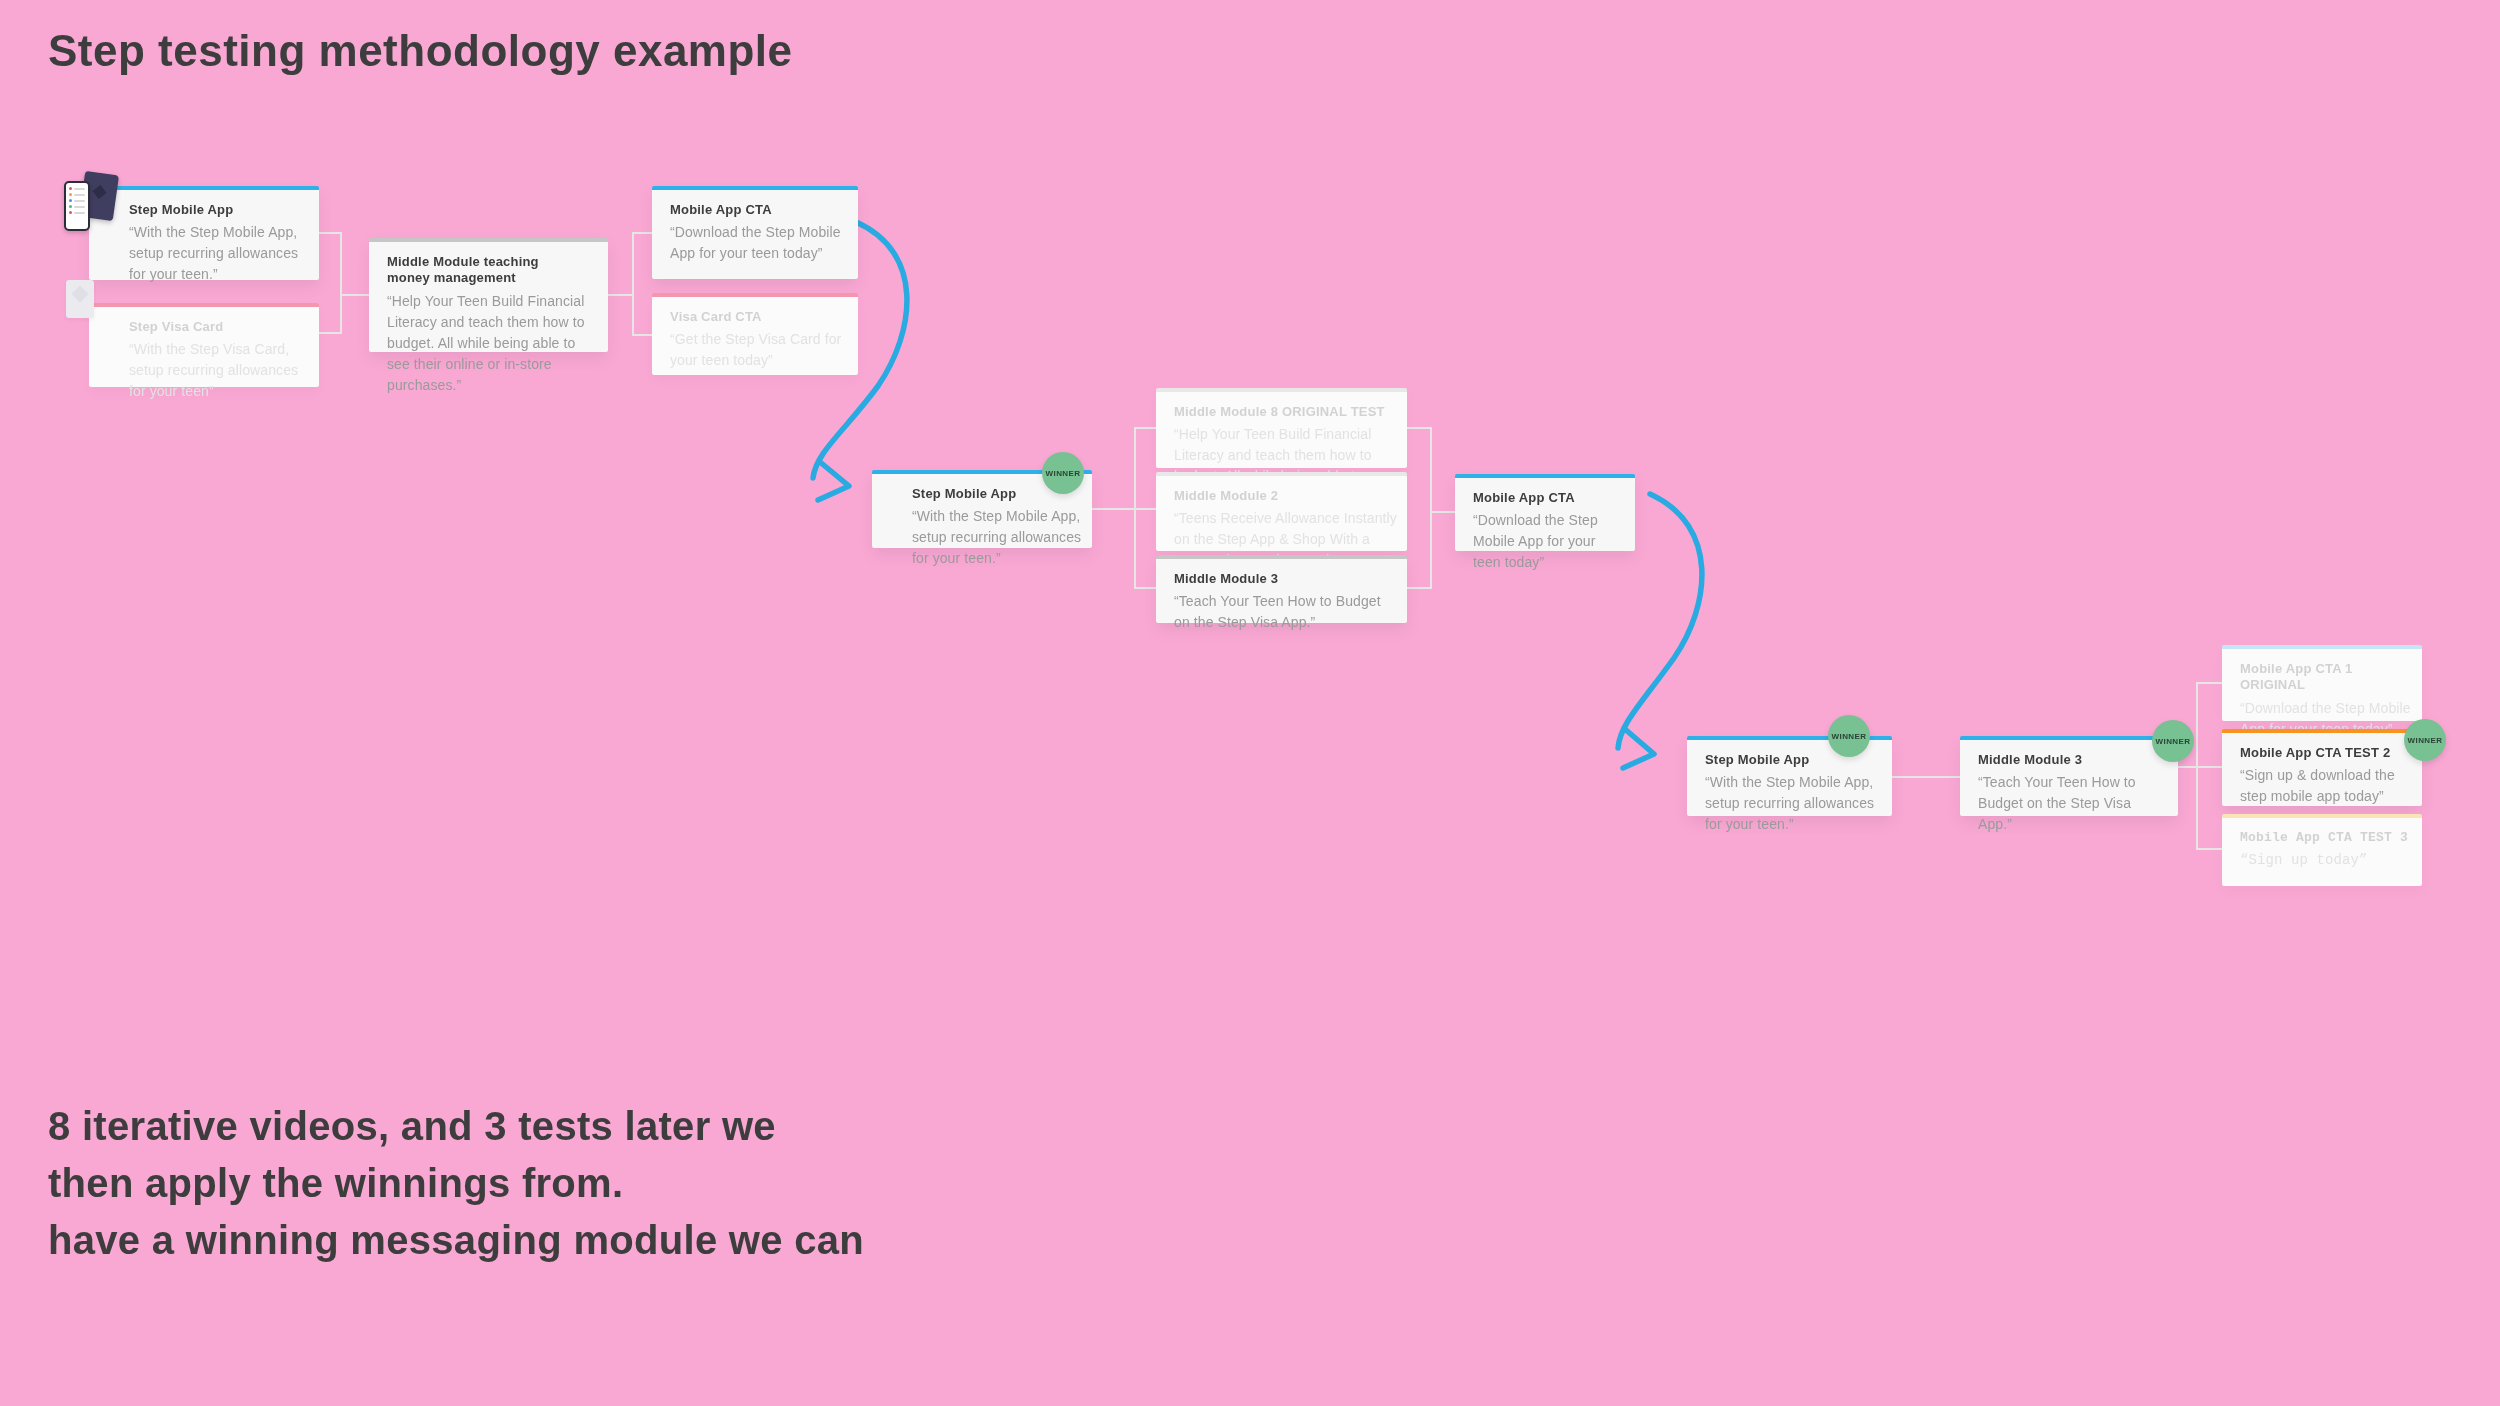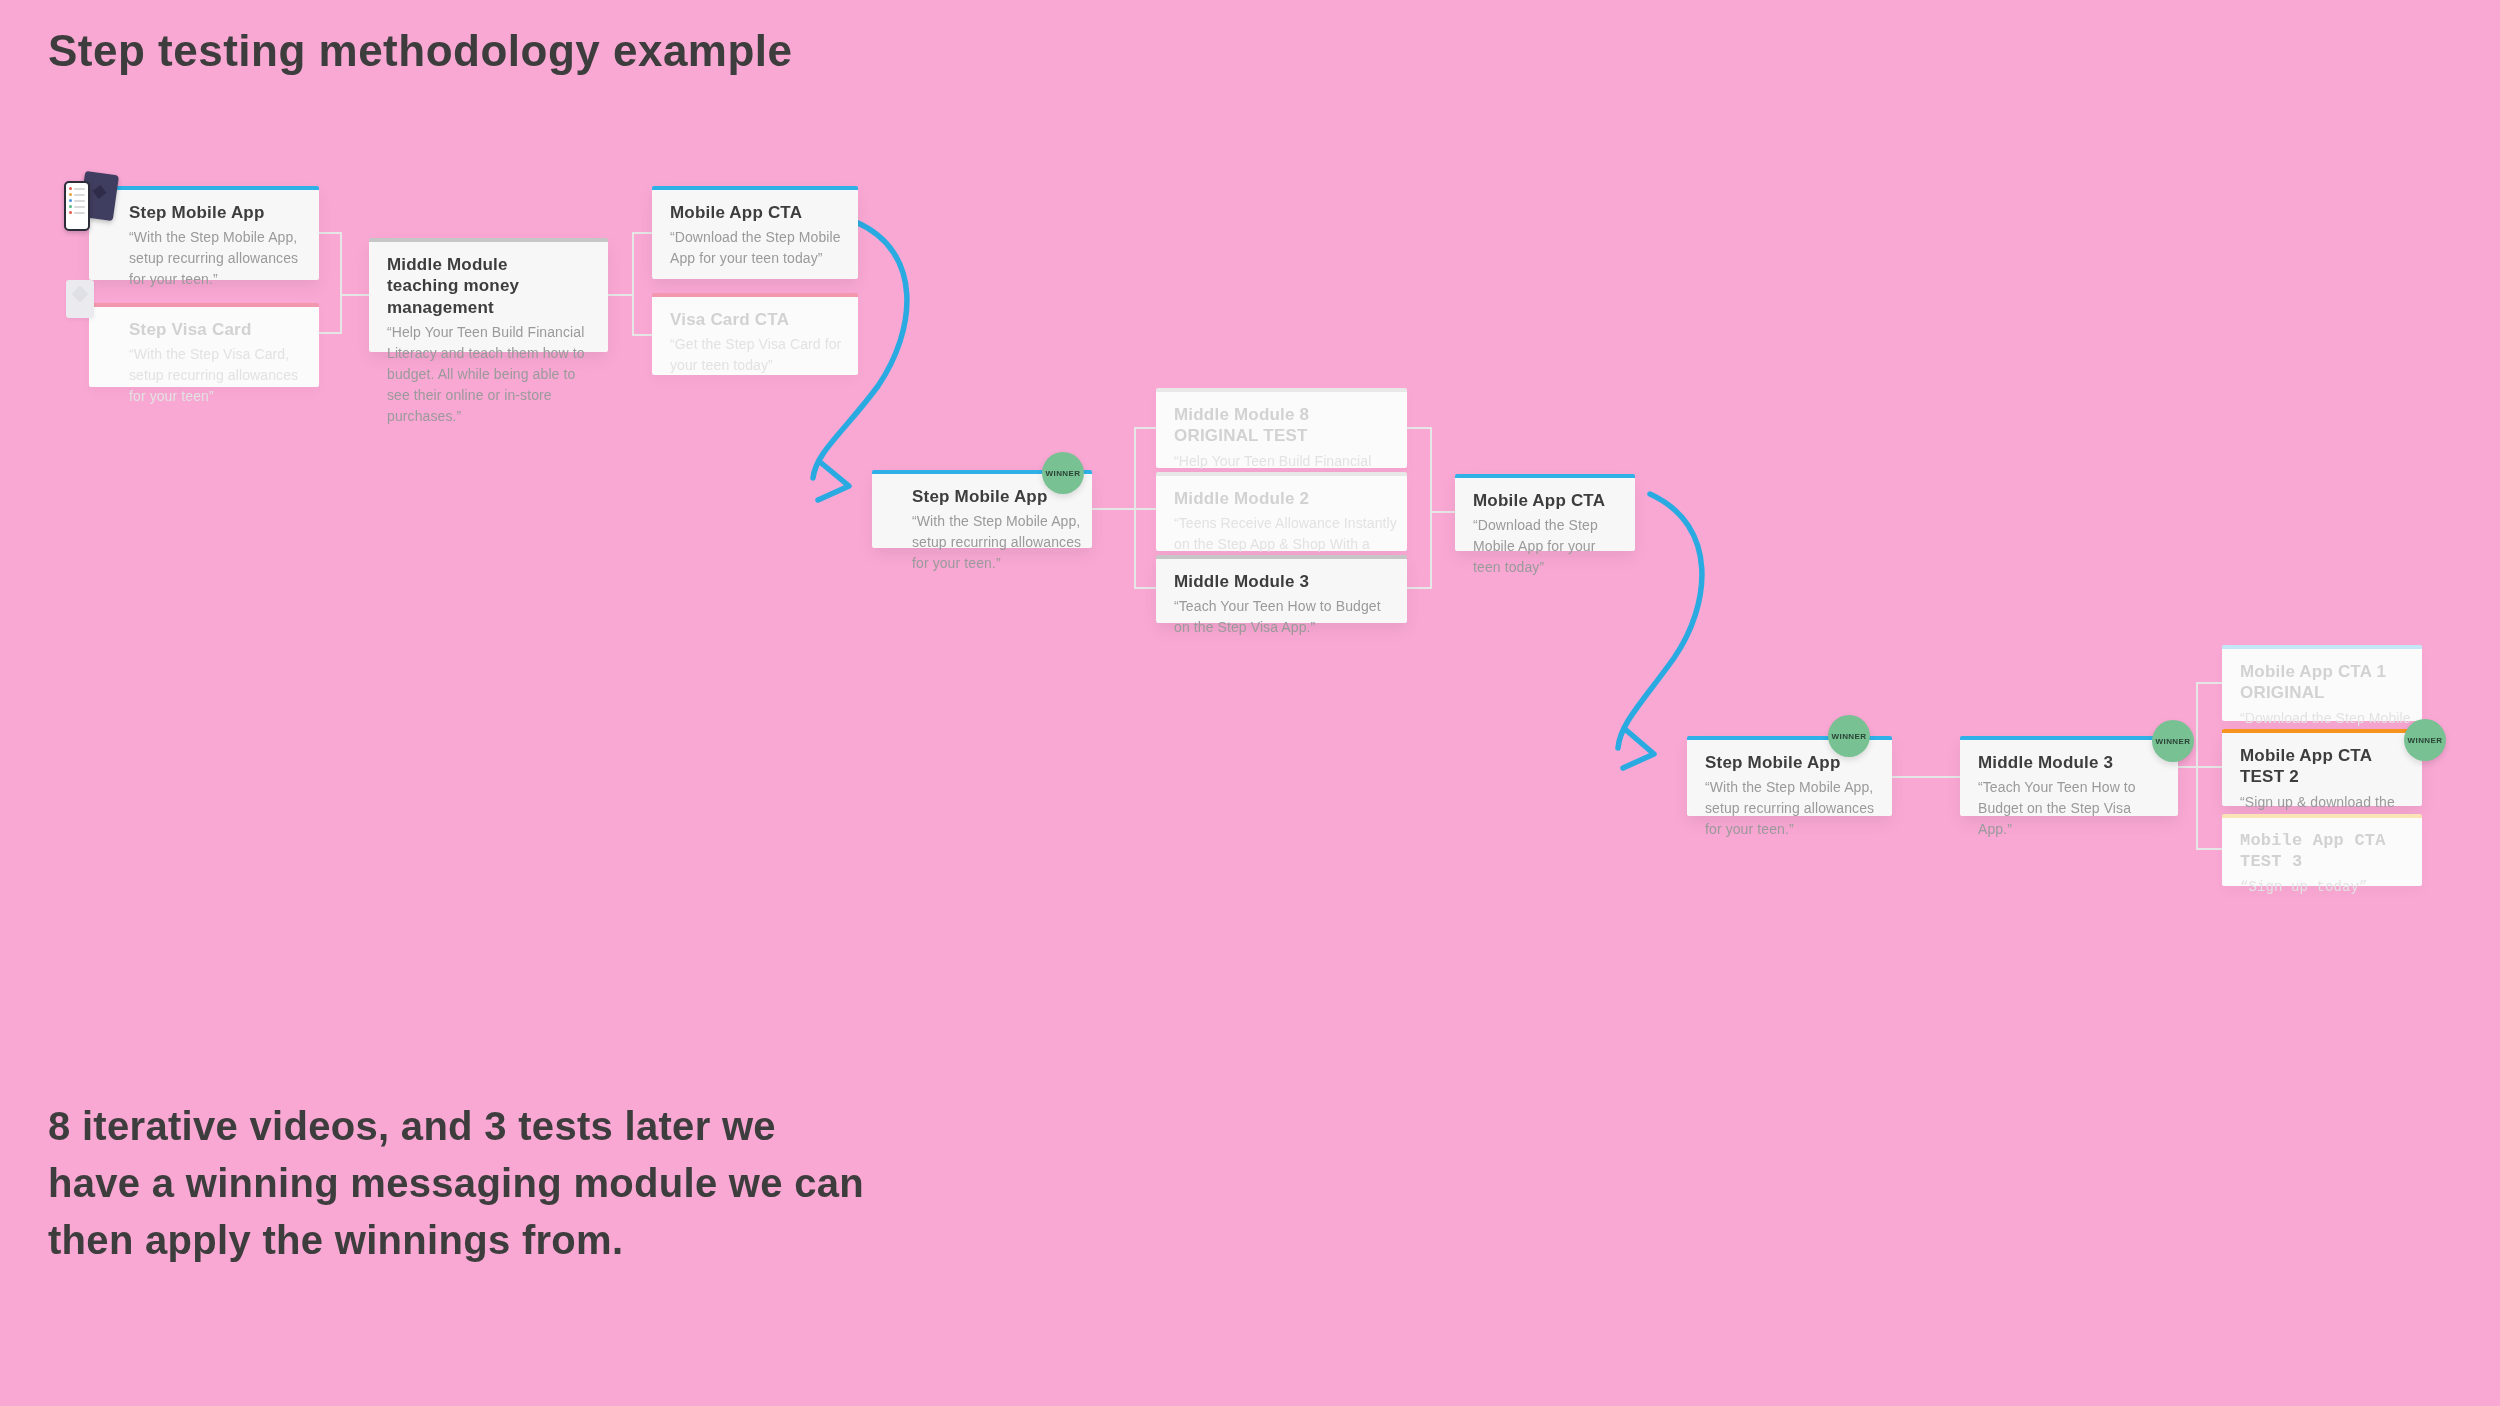--- a/index.html
+++ b/index.html
@@ -13,21 +13,21 @@
   .stage{position:relative;width:2500px;height:1406px;background:#f9a8d4;overflow:hidden;}
 
   .page-title{position:absolute;left:48px;top:26px;font-size:44px;font-weight:bold;
     color:var(--ink);letter-spacing:.5px;}
   .footer-text{position:absolute;left:48px;top:1098px;font-size:40px;font-weight:bold;
     color:var(--ink);line-height:57px;letter-spacing:.3px;}
 
   .card{position:absolute;background:#f7f7f7;border-top:4px solid #ccc;border-radius:2px;
     box-shadow:0 7px 16px rgba(0,0,0,.07);padding:12px 10px 8px 18px;}
   .card.pad-lg{padding-left:40px;}
-  .card-title{font-size:17px;font-weight:bold;color:var(--ink);letter-spacing:.2px;
+  .card-title{font-size:13px;font-weight:bold;color:var(--ink);letter-spacing:.2px;
     margin-bottom:4px;line-height:1.25;}
   .card-body{font-size:14px;color:var(--bodygray);line-height:1.5;letter-spacing:.1px;}
   .card.blue{border-top-color:var(--blue);}
   .card.pink{border-top-color:var(--pink);}
   .card.gray{border-top-color:var(--gray);}
   .card.lightgray{border-top-color:var(--lightgray);}
   .card.orange{border-top-color:var(--orange);}
   .card.yellow{border-top-color:var(--yellow);font-family:Liberation Mono, monospace;}
   .card.fadedblue{border-top-color:var(--fadedblue);}
   .card.faded{background:#fbfbfb;box-shadow:0 6px 12px rgba(0,0,0,.03);}
@@ -208,17 +208,17 @@
     <div class="card-body">“Sign up &amp; download the step mobile app today”</div>
   </div>
 
   <div class="card yellow faded" style="left:2222px;top:814px;width:200px;height:72px">
     <div class="card-title">Mobile App CTA TEST 3</div>
     <div class="card-body">“Sign up today”</div>
   </div>
 
   <div class="footer-text">
     <div>8 iterative videos, and 3 tests later we</div>
+    <div>then apply the winnings from.</div>
     <div>have a winning messaging module we can</div>
-    <div>then apply the winnings from.</div>
   </div>
 
 </div>
 
 </body></html>

